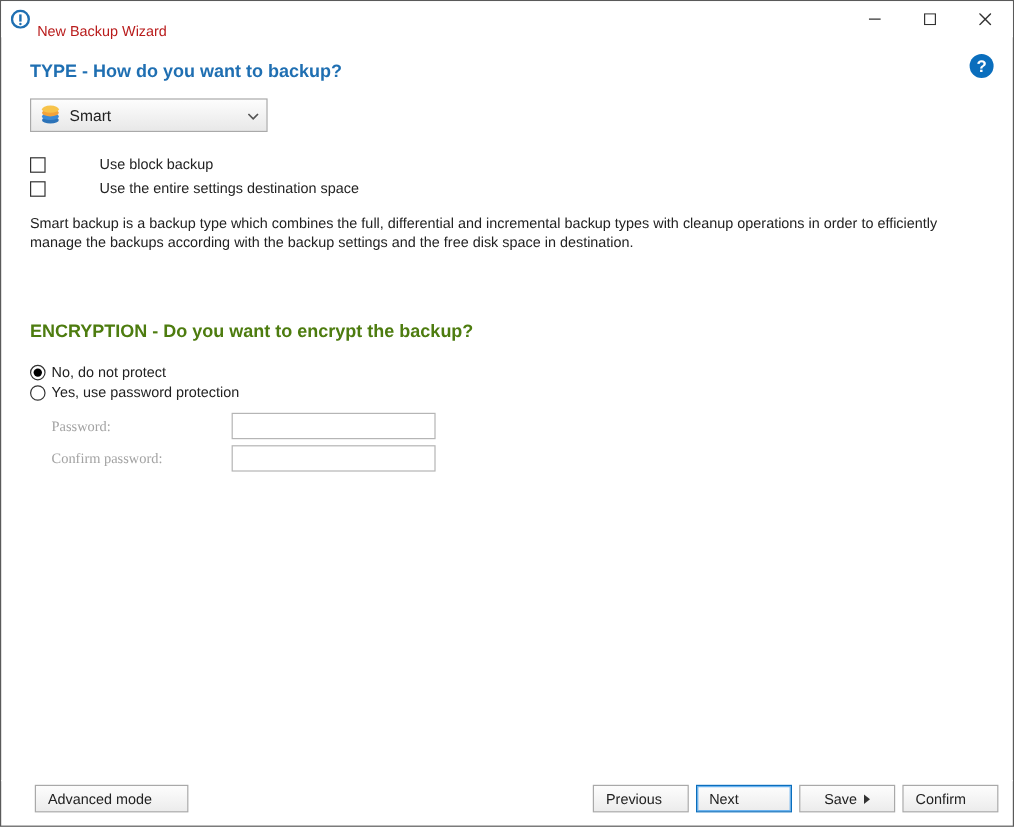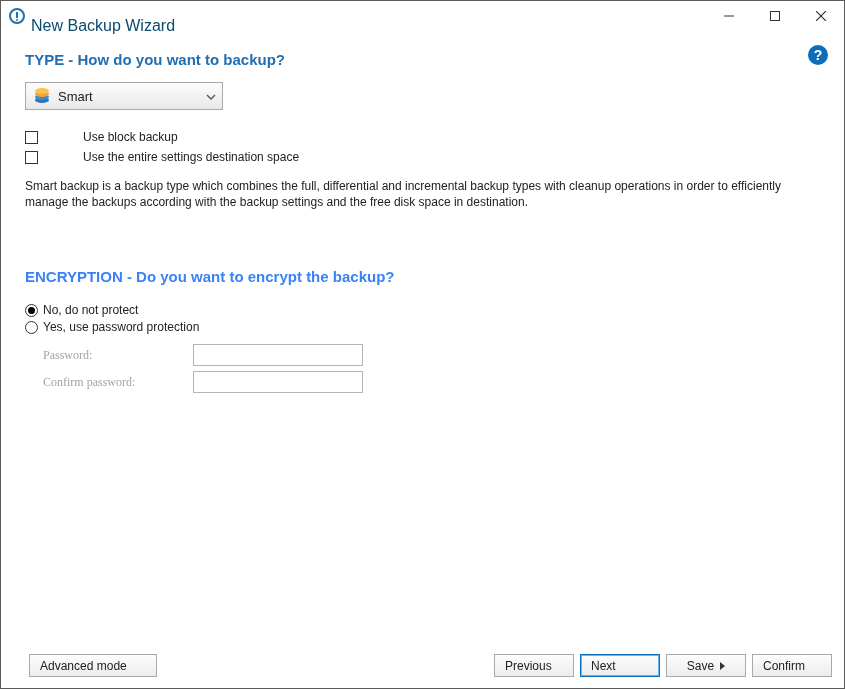--- a/index.html
+++ b/index.html
@@ -26,22 +26,22 @@
     display: flex;
     align-items: center;
     padding-left: 8px;
     border-bottom: 1px solid #fff;
   }
   .titlebar .app-icon {
     width: 16px; height:16px; margin-right:6px;
     display:flex; align-items:center; justify-content:center;
   }
   .titlebar .title {
-    font-size: 16px;
-    color: #0c4a6e;
+    font-size: 12px;
+    color: #b91c1c;
     margin-top: 20px;
   }
   .win-controls {
     margin-left: auto;
     display: flex;
     height: 100%;
   }
   .win-btn {
     width: 46px;
     display:flex; align-items:center; justify-content:center;
@@ -113,21 +113,21 @@
 
   .desc {
     margin-top: 14px;
     font-size:12px;
     color:#222;
     line-height:1.35;
     max-width: 790px;
   }
 
   .section2-title {
-    color:#3b82f6;
+    color:#4d7c0f;
     font-weight:700;
     font-size:15px;
     margin: 58px 0 18px 0;
   }
 
   
   .radio-row {
     display:flex;
     align-items:center;
     font-size:12px;

